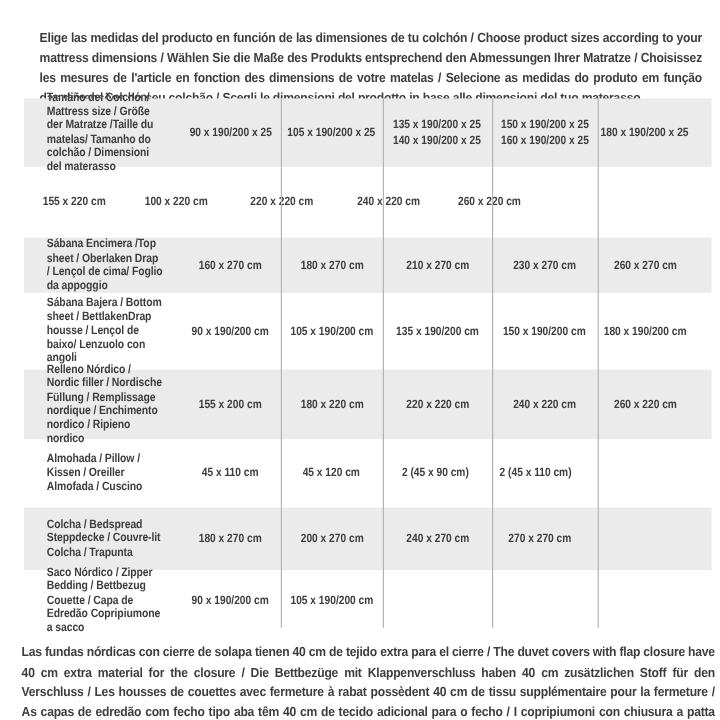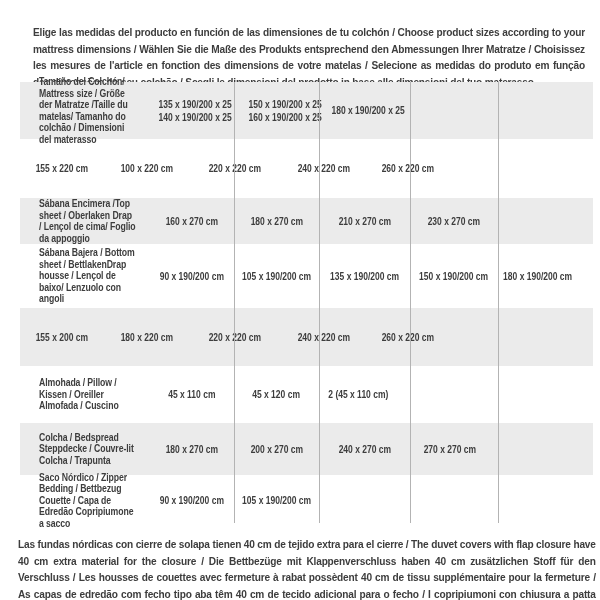--- a/index.html
+++ b/index.html
@@ -50,20 +50,26 @@
 <div class="page">
 
   <p class="intro">Elige las medidas del producto en función de las dimensiones de tu colchón / Choose product sizes according to your mattress dimensions / Wählen Sie die Maße des Produkts entsprechend den Abmessungen Ihrer Matratze / Choisissez les mesures de l'article en fonction des dimensions de votre matelas / Selecione as medidas do produto em função das dimensões do seu colchão / Scegli le dimensioni del prodotto in base alle dimensioni del tuo materasso</p>
 
   <div class="table">
 
     <div class="row alt r1">
       <div class="cell label">
           <span>Tamaño del Colchón/ Mattress size / Größe der Matratze /Taille du matelas/ Tamanho do colchão / Dimensioni del materasso</span>
         </div>
+      <div class="cell val c1">
+          <span>90 x 190/200 x 25</span>
+        </div>
+      <div class="cell val c2">
+          <span>105 x 190/200 x 25</span>
+        </div>
       <div class="cell val c3">
           <span>135 x 190/200 x 25
 140 x 190/200 x 25</span>
         </div>
       <div class="cell val c4">
           <span>150 x 190/200 x 25
 160 x 190/200 x 25</span>
         </div>
       <div class="cell val c5">
           <span>180 x 190/200 x 25</span>
@@ -97,20 +103,23 @@
         </div>
       <div class="cell val c2">
           <span>180 x 270 cm</span>
         </div>
       <div class="cell val c3">
           <span>210 x 270 cm</span>
         </div>
       <div class="cell val c4">
           <span>230 x 270 cm</span>
         </div>
+      <div class="cell val c5">
+          <span>260 x 270 cm</span>
+        </div>
     </div>
 
     <div class="row r4">
       <div class="cell label">
           <span>Sábana Bajera / Bottom sheet / BettlakenDrap housse / Lençol de baixo/ Lenzuolo con angoli</span>
         </div>
       <div class="cell val c1">
           <span>90 x 190/200 cm</span>
         </div>
       <div class="cell val c2">
@@ -121,20 +130,23 @@
         </div>
       <div class="cell val c4">
           <span>150 x 190/200 cm</span>
         </div>
       <div class="cell val c5">
           <span>180 x 190/200 cm</span>
         </div>
     </div>
 
     <div class="row alt r5">
+      <div class="cell label">
+          <span>Relleno Nórdico / Nordic filler / Nordische Füllung / Remplissage nordique / Enchimento nordico / Ripieno nordico</span>
+        </div>
       <div class="cell val c1">
           <span>155 x 200 cm</span>
         </div>
       <div class="cell val c2">
           <span>180 x 220 cm</span>
         </div>
       <div class="cell val c3">
           <span>220 x 220 cm</span>
         </div>
       <div class="cell val c4">
@@ -147,20 +159,23 @@
 
     <div class="row r6">
       <div class="cell label">
           <span>Almohada  / Pillow / Kissen / Oreiller Almofada / Cuscino</span>
         </div>
       <div class="cell val c1">
           <span>45 x 110 cm</span>
         </div>
       <div class="cell val c2">
           <span>45 x 120 cm</span>
+        </div>
+      <div class="cell val c4">
+          <span>2 (45 x 90 cm)</span>
         </div>
       <div class="cell val c5">
           <span>2 (45 x 110 cm)</span>
         </div>
     </div>
 
     <div class="row alt r7">
       <div class="cell label">
           <span>Colcha / Bedspread Steppdecke / Couvre-lit Colcha / Trapunta</span>
         </div>

